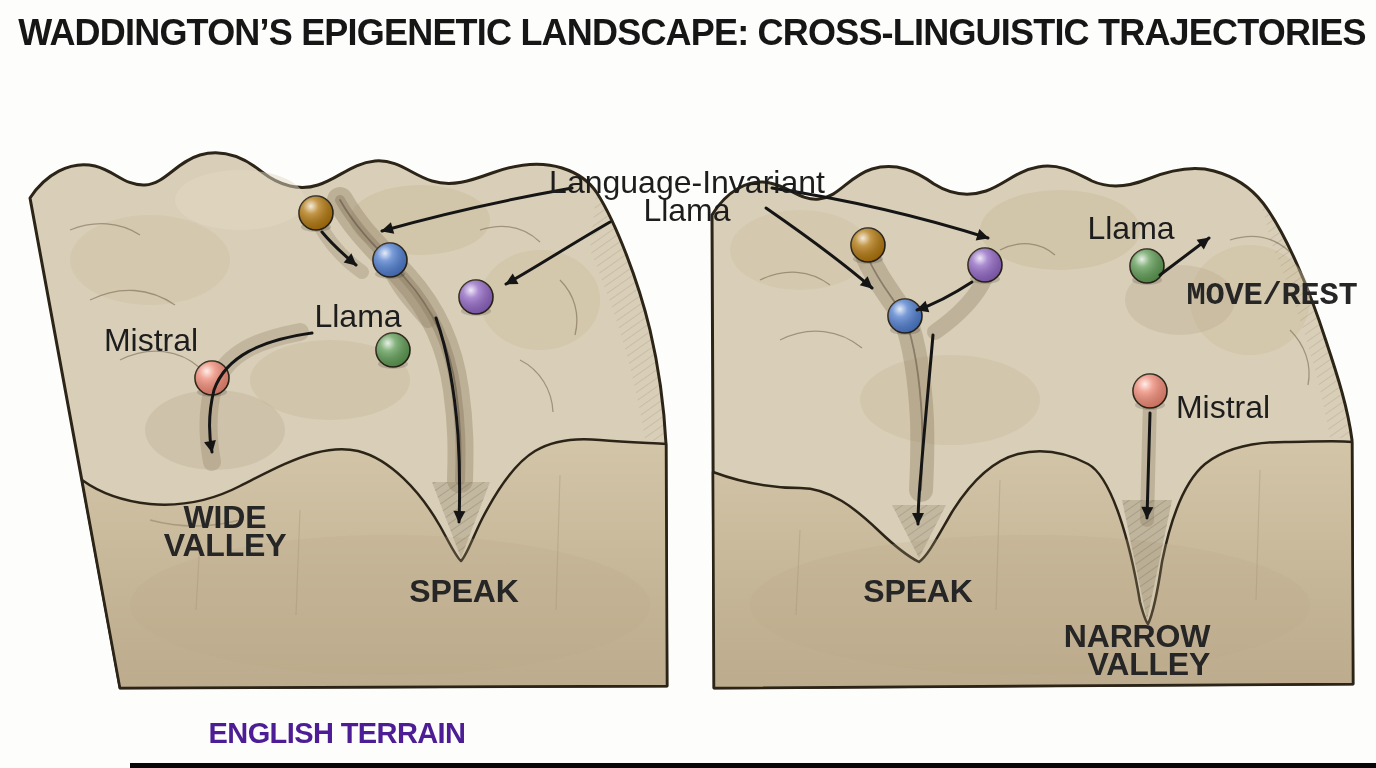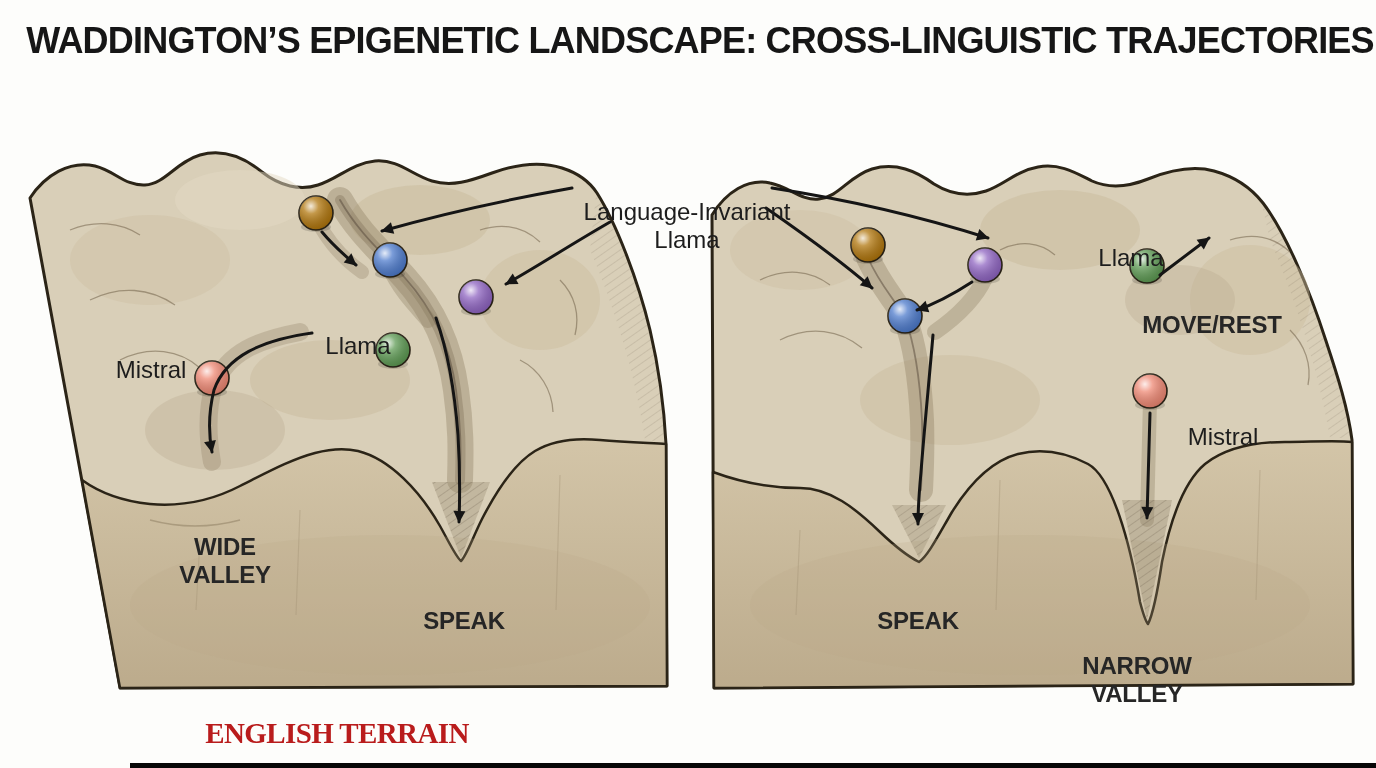--- a/index.html
+++ b/index.html
@@ -3,32 +3,32 @@
 <meta charset="utf-8">
 <style>
   html,body{margin:0;padding:0;background:#ffffff;}
   .stage{
     position:relative;width:1376px;height:768px;overflow:hidden;
     background:#fdfdfb;font-family:"Liberation Sans",sans-serif;
   }
   .stage svg{position:absolute;left:0;top:0;}
   .title{
     position:absolute;left:50%;top:8px;transform:translateX(-50%);
-    margin:12px;white-space:nowrap;font-size:36px;font-weight:700;
+    margin:4px;white-space:nowrap;font-size:36px;font-weight:700;
     letter-spacing:-0.8px;color:#161616;
   }
   .label{
     position:absolute;transform:translate(-50%,-50%);
-    font-size:24px;color:#1d1d1d;white-space:nowrap;text-align:center;margin-top:30px;
+    font-size:32px;color:#1d1d1d;white-space:nowrap;text-align:center;
   }
   .label.caps{font-weight:600;color:#262626;letter-spacing:-0.2px;}
   .label.two-line{line-height:28px;white-space:normal;}
   .caption{
     position:absolute;transform:translate(-50%,-50%);
-    font-size:29px;font-weight:600;letter-spacing:-0.6px;color:#b91c1c;white-space:nowrap;font-family:Liberation Serif, serif;
+    font-size:29px;font-weight:600;letter-spacing:-0.6px;color:#4c1d95;white-space:nowrap;
   }
   .bottom-bar{position:absolute;left:130px;right:0;bottom:0;height:5px;background:#070707;}
 </style>
 </head>
 <body>
 
 <div class="stage">
 
   <h1 class="title">WADDINGTON’S EPIGENETIC LANDSCAPE: CROSS-LINGUISTIC TRAJECTORIES</h1>
 
@@ -209,24 +209,24 @@
 
   <div class="label" style="left:151px;top:340px;">Mistral</div>
   <div class="label" style="left:358px;top:316px;">Llama</div>
   <div class="label caps two-line" style="left:225px;top:531px;">
     <span>WIDE</span><br>
     <span>VALLEY</span>
   </div>
   <div class="label caps" style="left:464px;top:591px;">SPEAK</div>
 
   <div class="label" style="left:1131px;top:228px;">Llama</div>
-  <div class="label caps" style="left:1212px;top:295px;">MOVE/REST</div>
+  <div class="label caps" style="left:1272px;top:295px;font-family:Liberation Mono, monospace;">MOVE/REST</div>
   <div class="label" style="left:1223px;top:407px;">Mistral</div>
   <div class="label caps" style="left:918px;top:591px;">SPEAK</div>
-  <div class="label caps two-line" style="left:1137px;top:650px;">
+  <div class="label caps two-line" style="left:1137px;top:650px;text-align:right;">
     <span>NARROW</span><br>
     <span>VALLEY</span>
   </div>
 
   <div class="caption" style="left:337px;top:733px;">ENGLISH TERRAIN</div>
 
   <div class="bottom-bar"></div>
 </div>
 
 </body></html>

